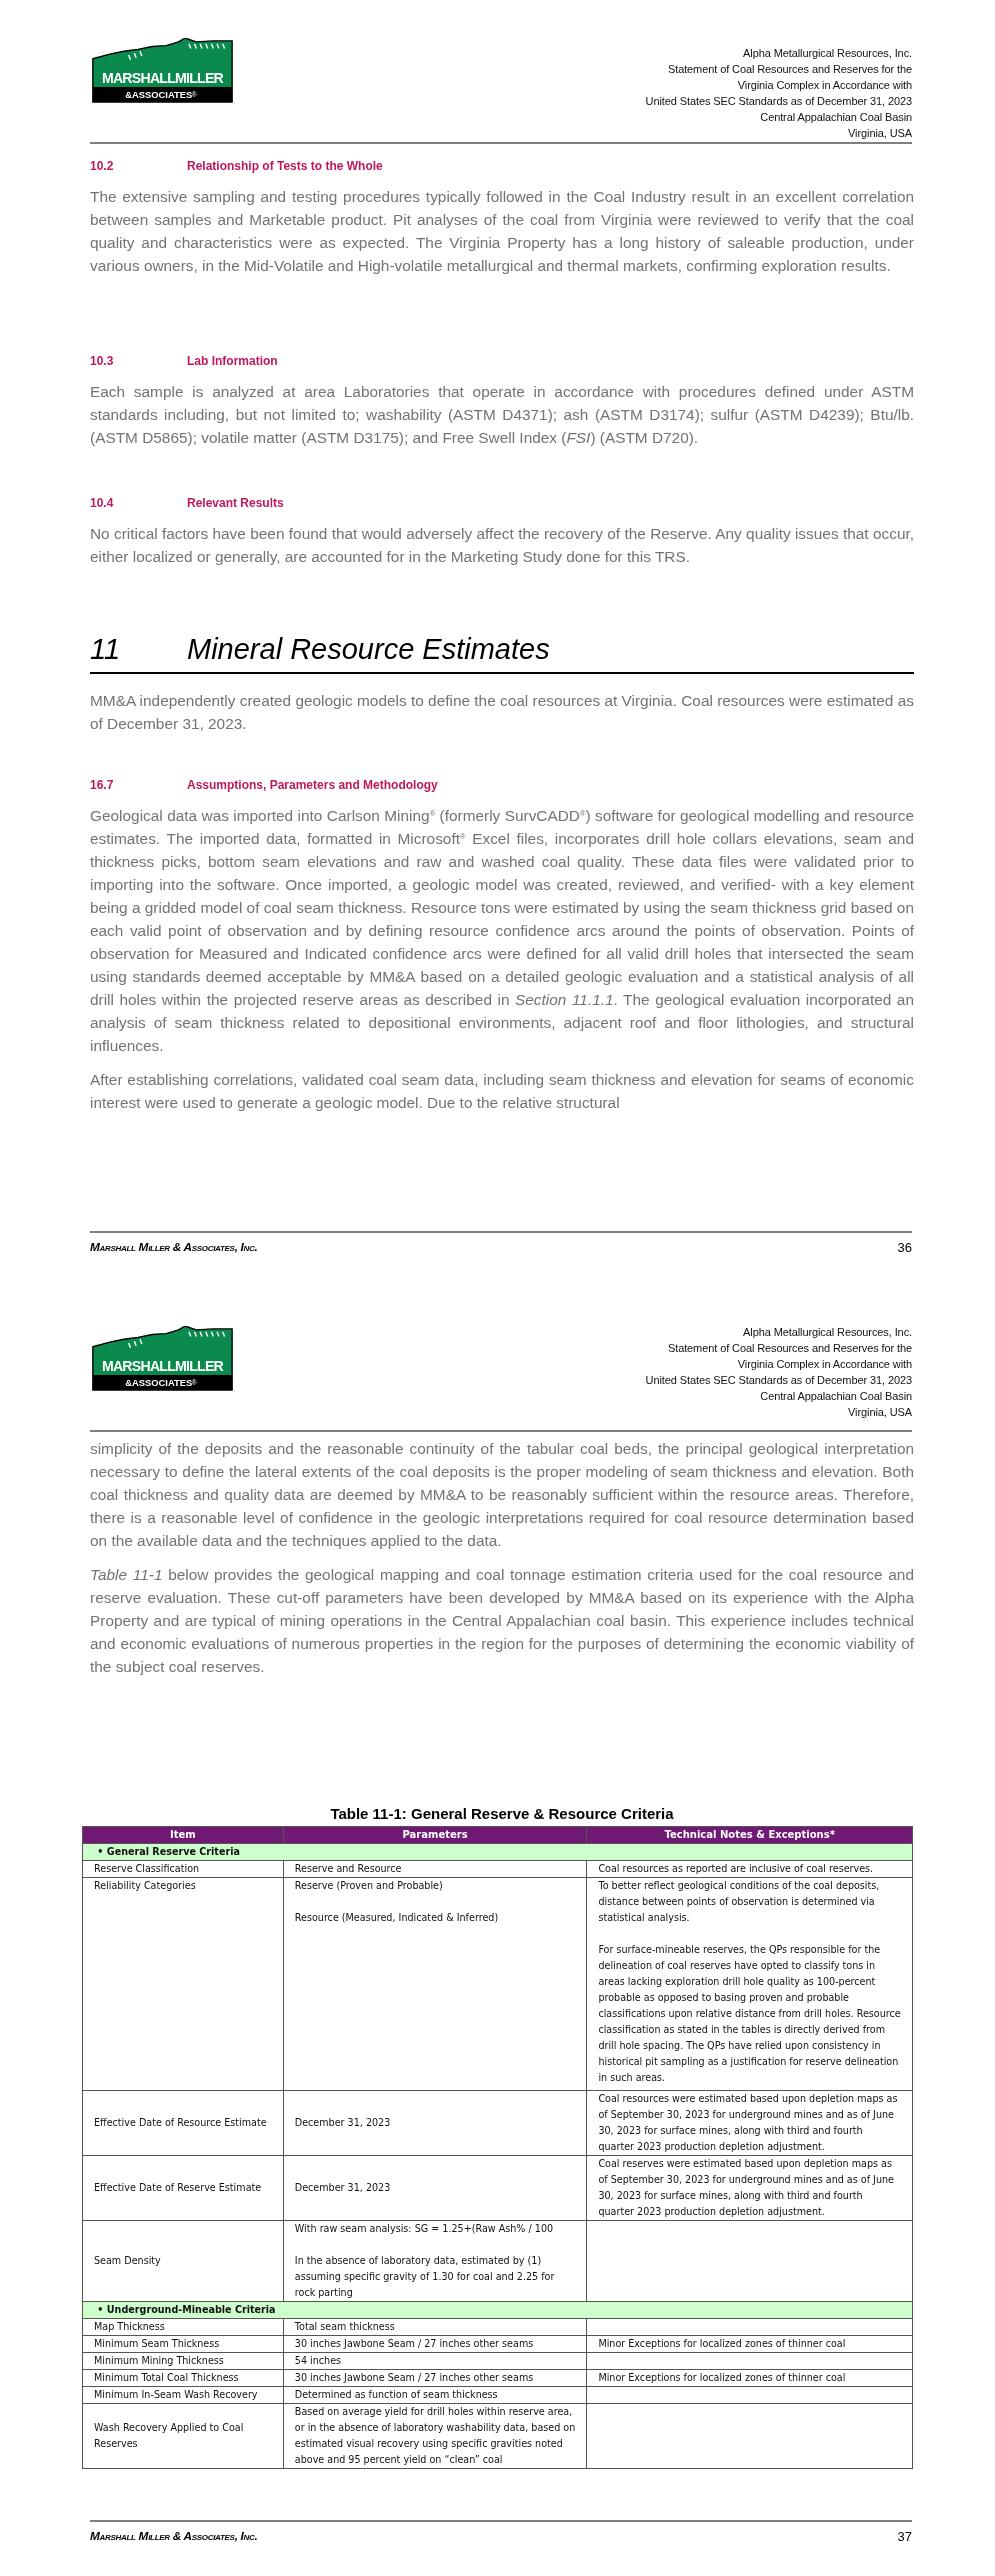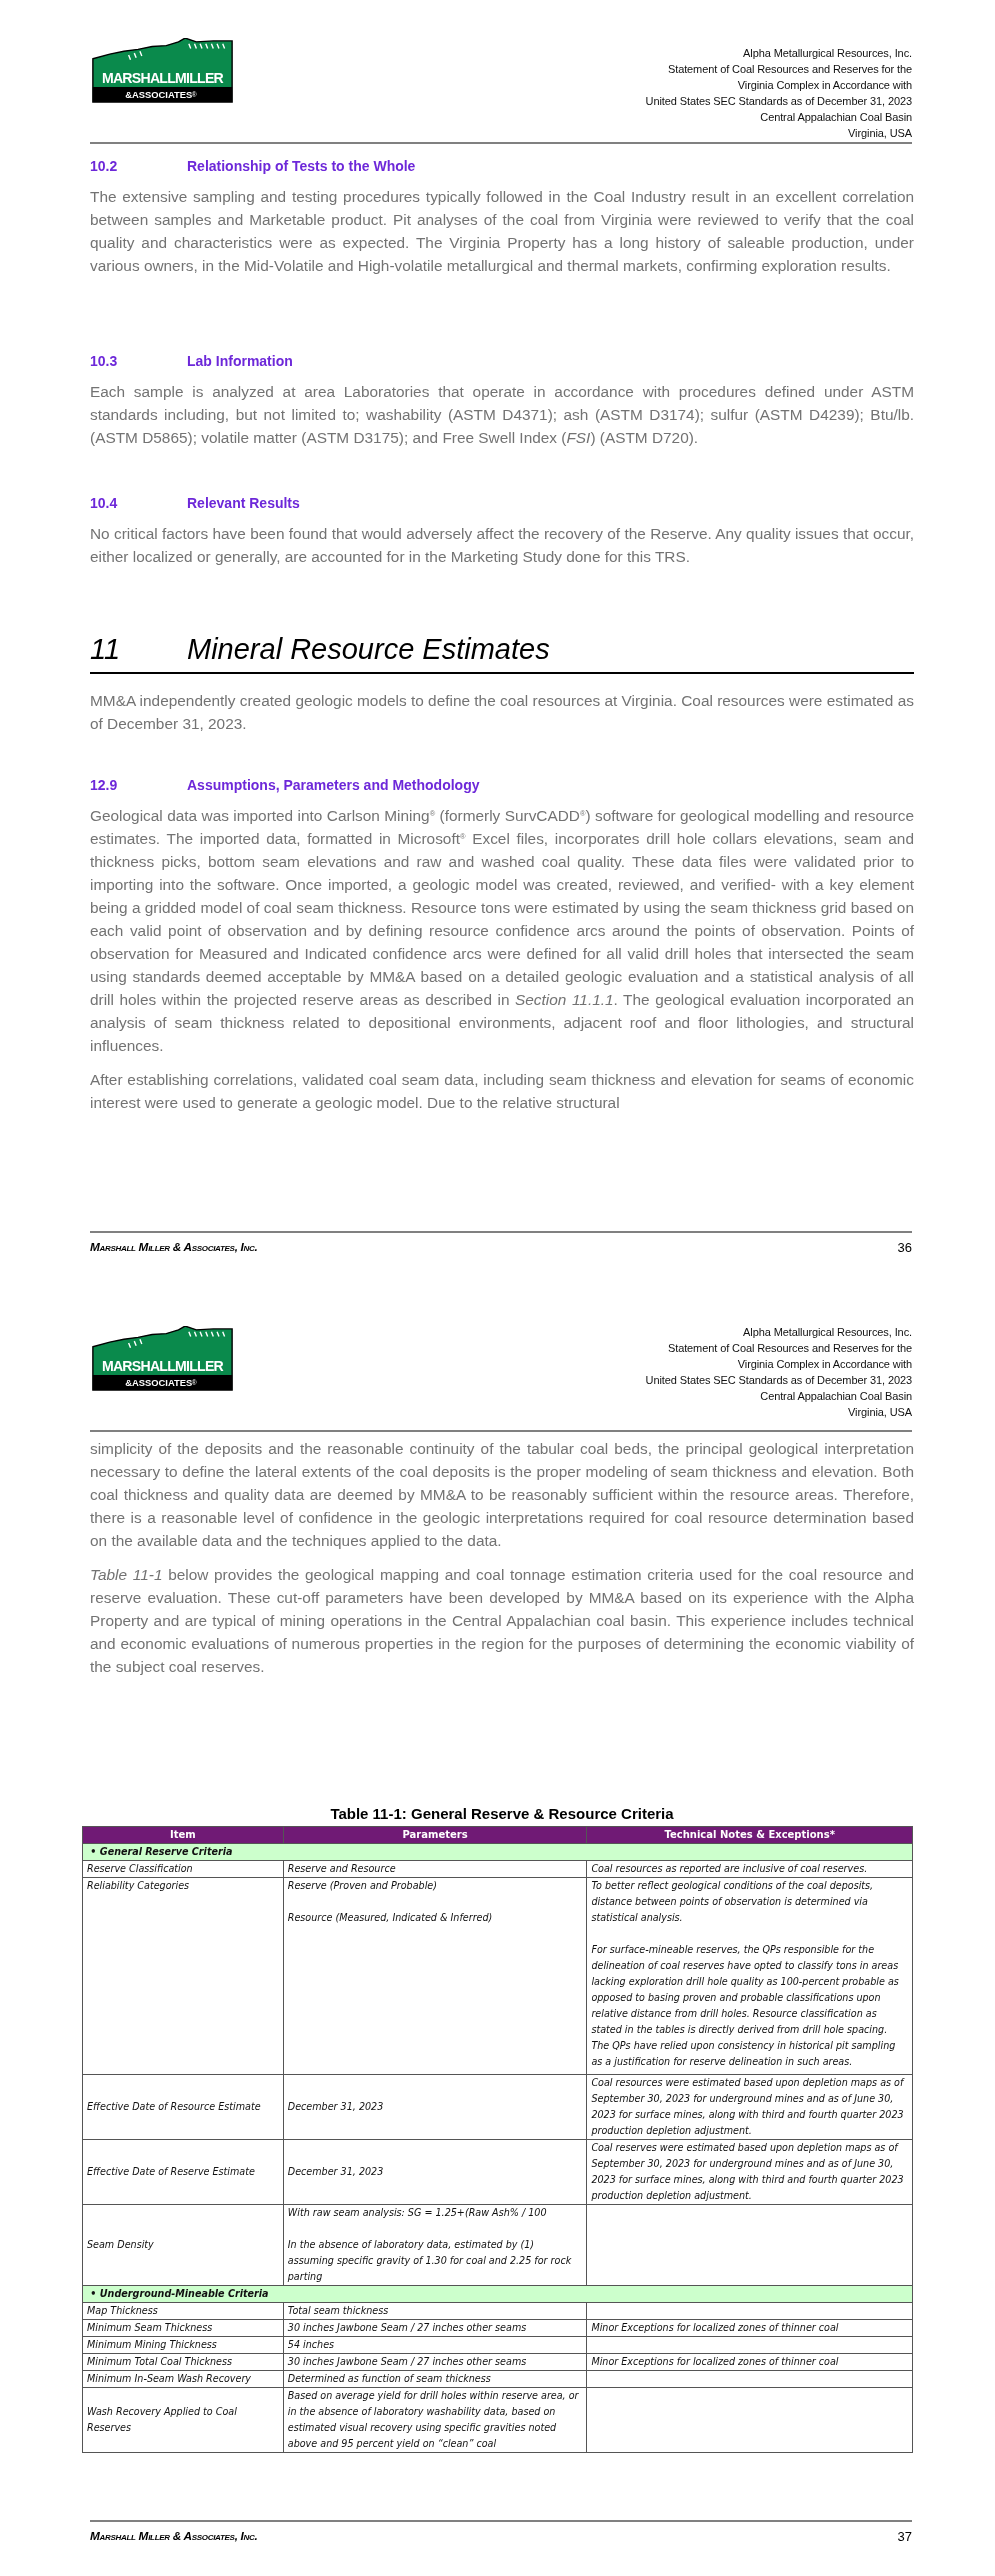--- a/index.html
+++ b/index.html
@@ -13,22 +13,22 @@
   .hdr { position: absolute; left: 90px; right: 83px; top: 0; height: 151px; }
   .logo { position: absolute; left: 1px; top: 38px; width: 143px; height: 66px; }
   .logo svg { display: block; }
   .hdr-text { position: absolute; right: 0; top: 45px; text-align: right;
               font-family: "Liberation Sans", sans-serif; font-size: 11px;
               line-height: 16px; color: #111; letter-spacing: -0.1px; }
   .hdr-rule { position: absolute; left: 0; right: 0; top: 142px; height: 1.9px; background: #808080; }
 
   .content { position: absolute; left: 90px; width: 824px; }
 
-  h2.sec { font-family: "Liberation Sans", sans-serif; font-weight: bold; font-size: 14px;
-           line-height: 26.4px; display: flex; color: #6d28d9; align-items: center; }
+  h2.sec { font-family: "Liberation Sans", sans-serif; font-weight: bold; font-size: 12px;
+           line-height: 26.4px; display: flex; color: #be185d; align-items: center; }
   h2.sec .num { width: 97px; }
   h1.chap { font-family: "Liberation Sans", sans-serif; font-weight: normal; font-size: 29px;
             line-height: 38px; display: flex; border-bottom: 2.8px solid #000; padding-bottom: 3.8px; font-style: italic; }
   h1.chap .num { width: 97px; }
 
   p.body { font-size: 15.4px; line-height: 23px; text-align: justify; color: #737373; }
   p.body i { font-style: italic; }
   sup { font-size: 7.5px; vertical-align: top; position: relative; top: -1.9px; }
 
   .ftr { position: absolute; left: 90px; right: 83px; }
@@ -36,21 +36,21 @@
   .ftr-row { display: flex; justify-content: space-between; margin-top: 7.5px; font-size: 10.4px; }
   .ftr-co { font-weight: bold; font-style: italic; font-variant: small-caps; font-size: 11.8px; letter-spacing: -0.3px; }
   .ftr-pg { font-size: 13px; }
 
   .tbl-caption { position: absolute; left: 90px; width: 824px; text-align: center;
                  font-weight: bold; font-size: 15px; }
   table.crit { position: absolute; left: 82px; width: 831px; border-collapse: collapse;
                font-family: "DejaVu Sans", sans-serif; font-size: 9.6px; line-height: 16px; }
   table.crit th { background: #701a75; color: #fff; font-weight: bold; text-align: center;
                   border: 0.9px solid #555; padding: 0 3.8px; height: 16px; font-size: 10px; }
-  table.crit td { border: 0.9px solid #555; padding: 0 4px; vertical-align: top; color: #111; font-style: italic; }
+  table.crit td { border: 0.9px solid #555; padding: 0 11px; vertical-align: top; color: #111; }
   table.crit td.mid { vertical-align: middle; }
   table.crit tr.group td { background: #ccffcc; font-weight: bold; border-left: 0.9px solid #555; border-right: 0.9px solid #555; }
   .col1 { width: 201px; } .col2 { width: 304px; } .col3 { width: 326px; }
   .gap { display: block; height: 16px; }
 </style>
 </head>
 <body>
 
 <div class="page page1">
   <div class="hdr">
@@ -103,21 +103,21 @@
   <div class="content" style="top:630px;">
     <h1 class="chap">
       <span class="num">11</span>
       <span>Mineral Resource Estimates</span>
     </h1>
     <p class="body" style="margin-top:15px;">MM&amp;A independently created geologic models to define the coal resources at Virginia.  Coal resources were estimated as of December 31, 2023.</p>
   </div>
 
   <div class="content" style="top:772px;">
     <h2 class="sec">
-      <span class="num">12.9</span>
+      <span class="num">16.7</span>
       <span>Assumptions, Parameters and Methodology</span>
     </h2>
     <p class="body" style="margin-top:5.7px;"><span>Geological data was imported into Carlson Mining</span><sup>®</sup><span> (formerly SurvCADD</span><sup>®</sup><span>) software for geological modelling and resource estimates.  The imported data, formatted in Microsoft</span><sup>®</sup><span> Excel files, incorporates drill hole collars elevations, seam and thickness picks, bottom seam elevations and raw and washed coal quality.  These data files were validated prior to importing into the software.  Once imported, a geologic model was created, reviewed, and verified- with a key element being a gridded model of coal seam thickness.  Resource tons were estimated by using the seam thickness grid based on each valid point of observation and by defining resource confidence arcs around the points of observation.  Points of observation for Measured and Indicated confidence arcs were defined for all valid drill holes that intersected the seam using standards deemed acceptable by MM&amp;A based on a detailed geologic evaluation and a statistical analysis of all drill holes within the projected reserve areas as described in </span><i>Section 11.1.1</i><span>.  The geological evaluation incorporated an analysis of seam thickness related to depositional environments, adjacent roof and floor lithologies, and structural influences.</span></p>
     <p class="body" style="margin-top:11.3px;">After establishing correlations, validated coal seam data, including seam thickness and elevation for seams of economic interest were used to generate a geologic model.  Due to the relative structural</p>
   </div>
 
   <div class="ftr" style="top:1231px;">
     <div class="ftr-rule"></div>
     <div class="ftr-row">
       <span class="ftr-co">Marshall Miller &amp; Associates, Inc.</span>

